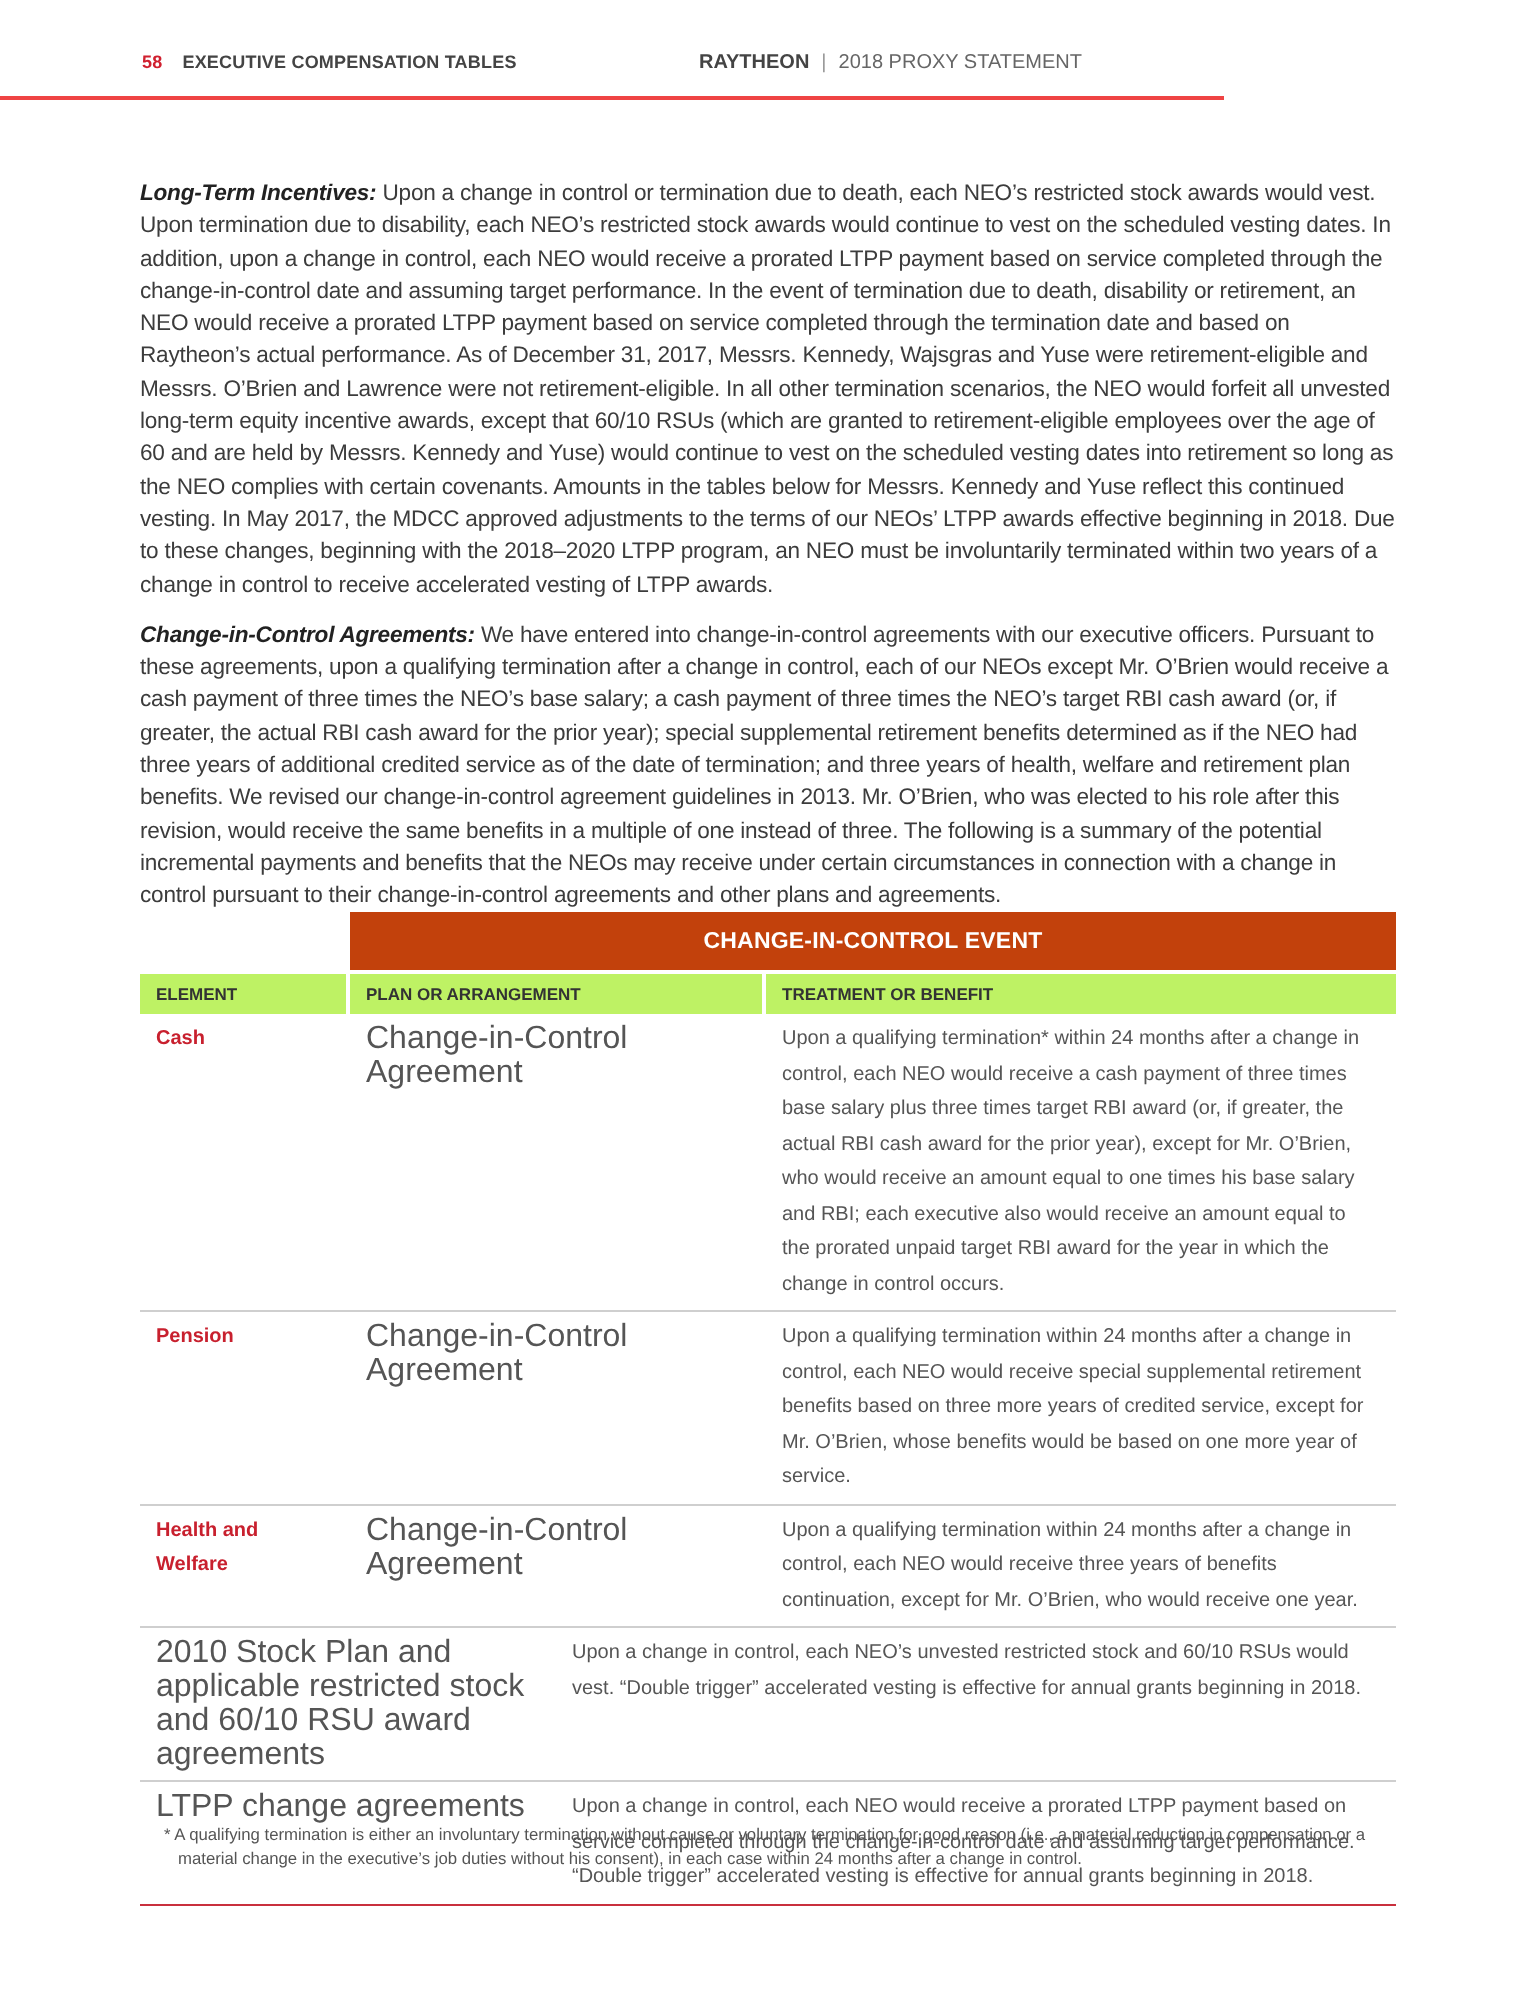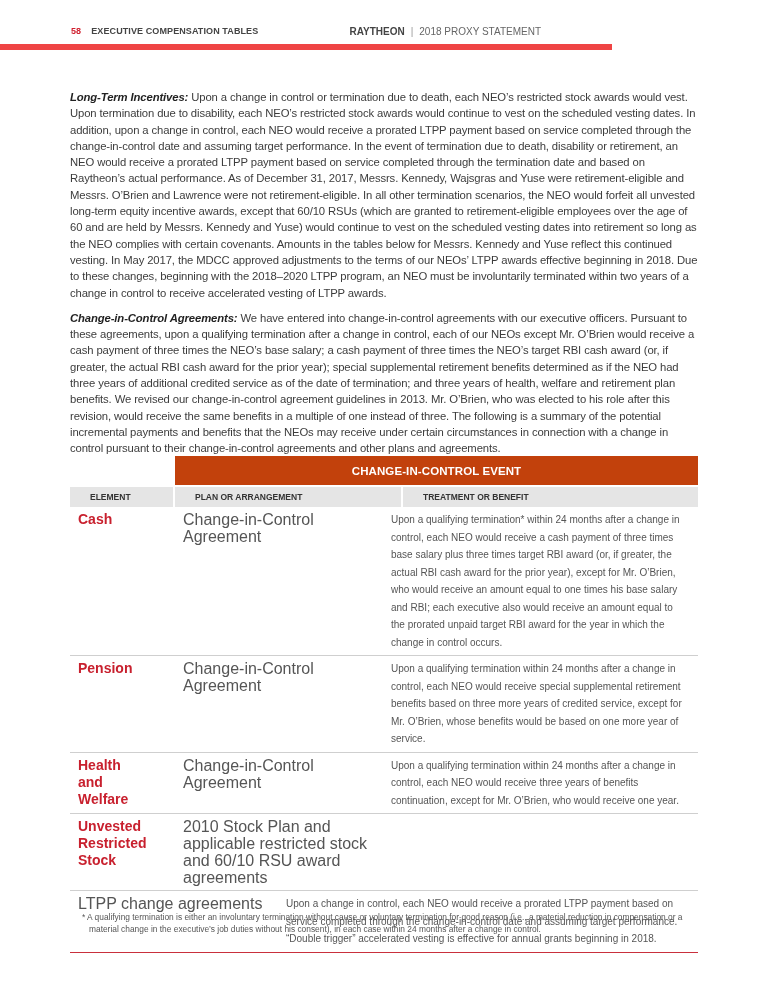--- a/index.html
+++ b/index.html
@@ -1,21 +1,21 @@
 <!DOCTYPE html>
 <html><head>
   <meta charset="utf-8">
   <style>
     * { box-sizing: border-box; margin: 0; padding: 0; }
     html, body { width: 768px; height: 1000px; background: #ffffff; overflow: hidden; }
     body { font-family: "Liberation Sans", sans-serif; color: #3a3a3a; position: relative; }
 
     .header {
       position: absolute; left: 0; top: 0; width: 612px; height: 50px;
-      border-bottom: 6px solid #ef4444;
+      border-bottom: 2px solid #ef4444;
     }
     .header .left {
       position: absolute; left: 71px; top: 26px;
       font-size: 9px; font-weight: bold; letter-spacing: 0.1px; color: #444;
       display: flex; gap: 10px;
     }
     .header .pagenum { color: #d0202f; font-weight: bold; }
     .header .right {
       position: absolute; right: 71px; top: 26px; font-size: 10px; color: #666;
       display: flex; align-items: flex-end; gap: 6px;
@@ -32,35 +32,35 @@
 
     .cic-table { position: absolute; left: 70px; top: 456px; width: 628px; }
     .event-row { display: flex; height: 29px; }
     .event-row .blank { width: 105px; }
     .event-row .event {
       flex: 1; background: #c2410c; color: #fff; font-weight: bold; font-size: 11.5px;
       display: flex; align-items: center; justify-content: center; letter-spacing: 0.1px;
     }
     .col-head { display: flex; height: 20px; margin-top: 2px; }
     .col-head div {
-      background: #e5e5e5; font-size: 8.5px; font-weight: bold; color: #333;
-      display: flex; align-items: center; padding-left: 20px;
+      background: #bef264; font-size: 8.5px; font-weight: bold; color: #333;
+      display: flex; align-items: center; padding-left: 8px;
     }
     .col-head .c1 { width: 103px; margin-right: 2px; }
-    .col-head .c2 { width: 226px; margin-right: 2px; }
+    .col-head .c2 { width: 206px; margin-right: 2px; }
     .col-head .c3 { flex: 1; }
 
     .trow {
       display: flex; border-bottom: 1.5px solid #cfcfcf;
       padding-top: 4px; padding-bottom: 4px;
     }
     .trow.last { border-bottom: 1.5px solid #c9303d; }
     .trow .c1 {
       width: 105px; padding-left: 8px; color: #c8202e; font-weight: bold;
-      font-size: 14px; line-height: 17px;
+      font-size: 10px; line-height: 17px;
     }
     .trow .c2 {
       width: 208px; padding-left: 8px; font-size: 16px; line-height: 17px; color: #555;
     }
     .trow .c3 {
       flex: 1; padding-left: 8px; padding-right: 14px; font-size: 10px; line-height: 17.5px; color: #555;
     }
 
     .footnote {
       position: absolute; left: 72px; top: 911px; width: 620px;
@@ -112,22 +112,22 @@
     <div class="c1">Pension</div>
     <div class="c2">Change-in-Control Agreement</div>
     <div class="c3">Upon a qualifying termination within 24 months after a change in control, each NEO would receive special supplemental retirement benefits based on three more years of credited service, except for Mr. O’Brien, whose benefits would be based on one more year of service.</div>
   </div>
   <div class="trow">
     <div class="c1" style="width:105px;padding-right:30px;">Health and Welfare</div>
     <div class="c2">Change-in-Control Agreement</div>
     <div class="c3">Upon a qualifying termination within 24 months after a change in control, each NEO would receive three years of benefits continuation, except for Mr. O’Brien, who would receive one year.</div>
   </div>
   <div class="trow">
-    <div class="c1">Unvested Restricted Stock</div>
     <div class="c2" style="padding-right:10px;">2010 Stock Plan and applicable restricted stock and 60/10 RSU award agreements</div>
+    <div class="c3">Upon a change in control, each NEO’s unvested restricted stock and 60/10 RSUs would vest. “Double trigger” accelerated vesting is effective for annual grants beginning in 2018.</div>
   </div>
   <div class="trow last">
     <div class="c2">LTPP change agreements</div>
     <div class="c3">Upon a change in control, each NEO would receive a prorated LTPP payment based on service completed through the change-in-control date and assuming target performance. “Double trigger” accelerated vesting is effective for annual grants beginning in 2018.</div>
   </div>
 </div>
 
 <div class="footnote">* A qualifying termination is either an involuntary termination without cause or voluntary termination for good reason (i.e., a material reduction in compensation or a material change in the executive’s job duties without his consent), in each case within 24 months after a change in control.</div>
 
 </body></html>

